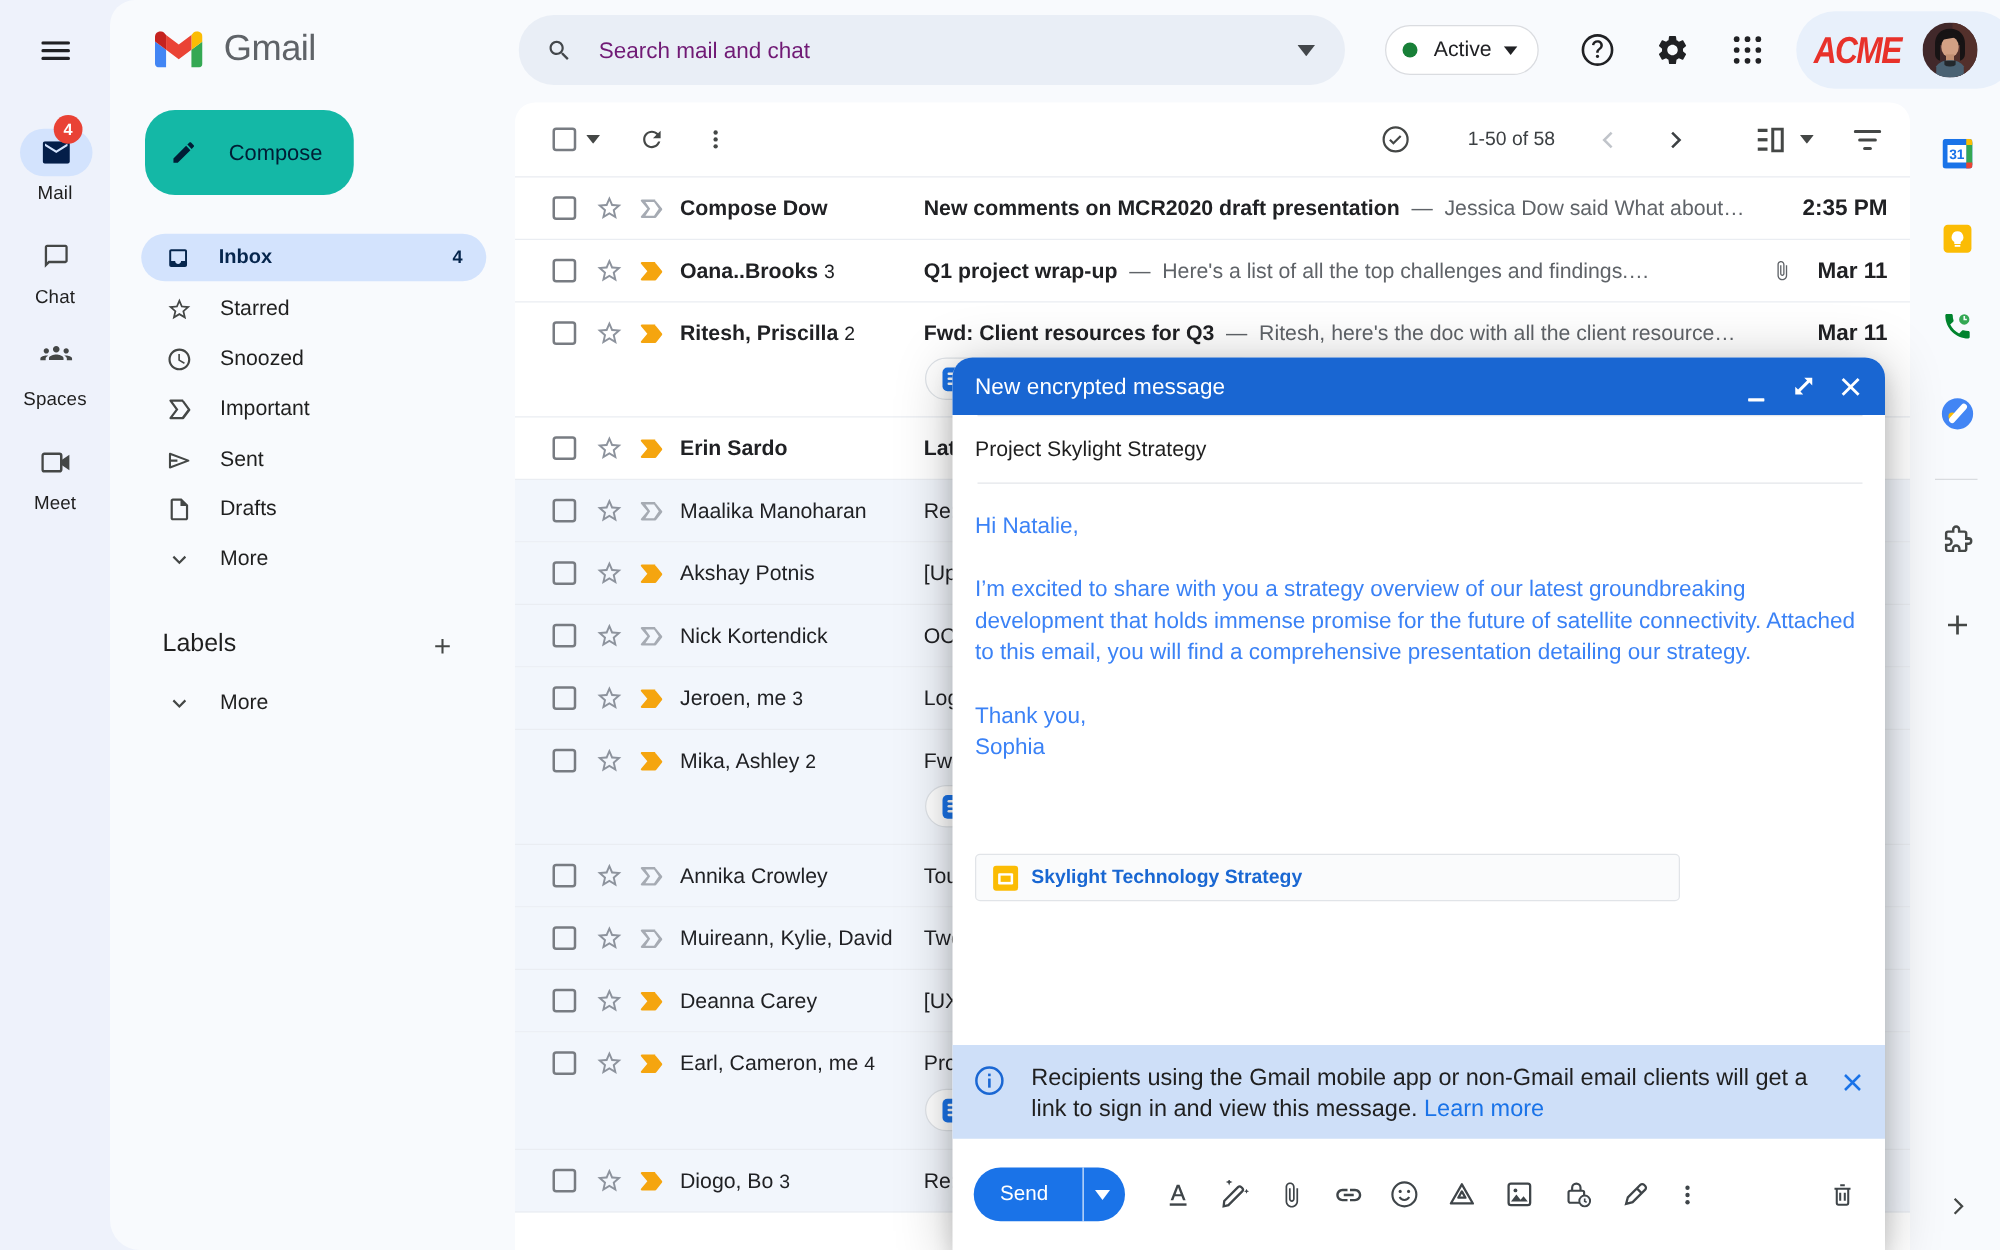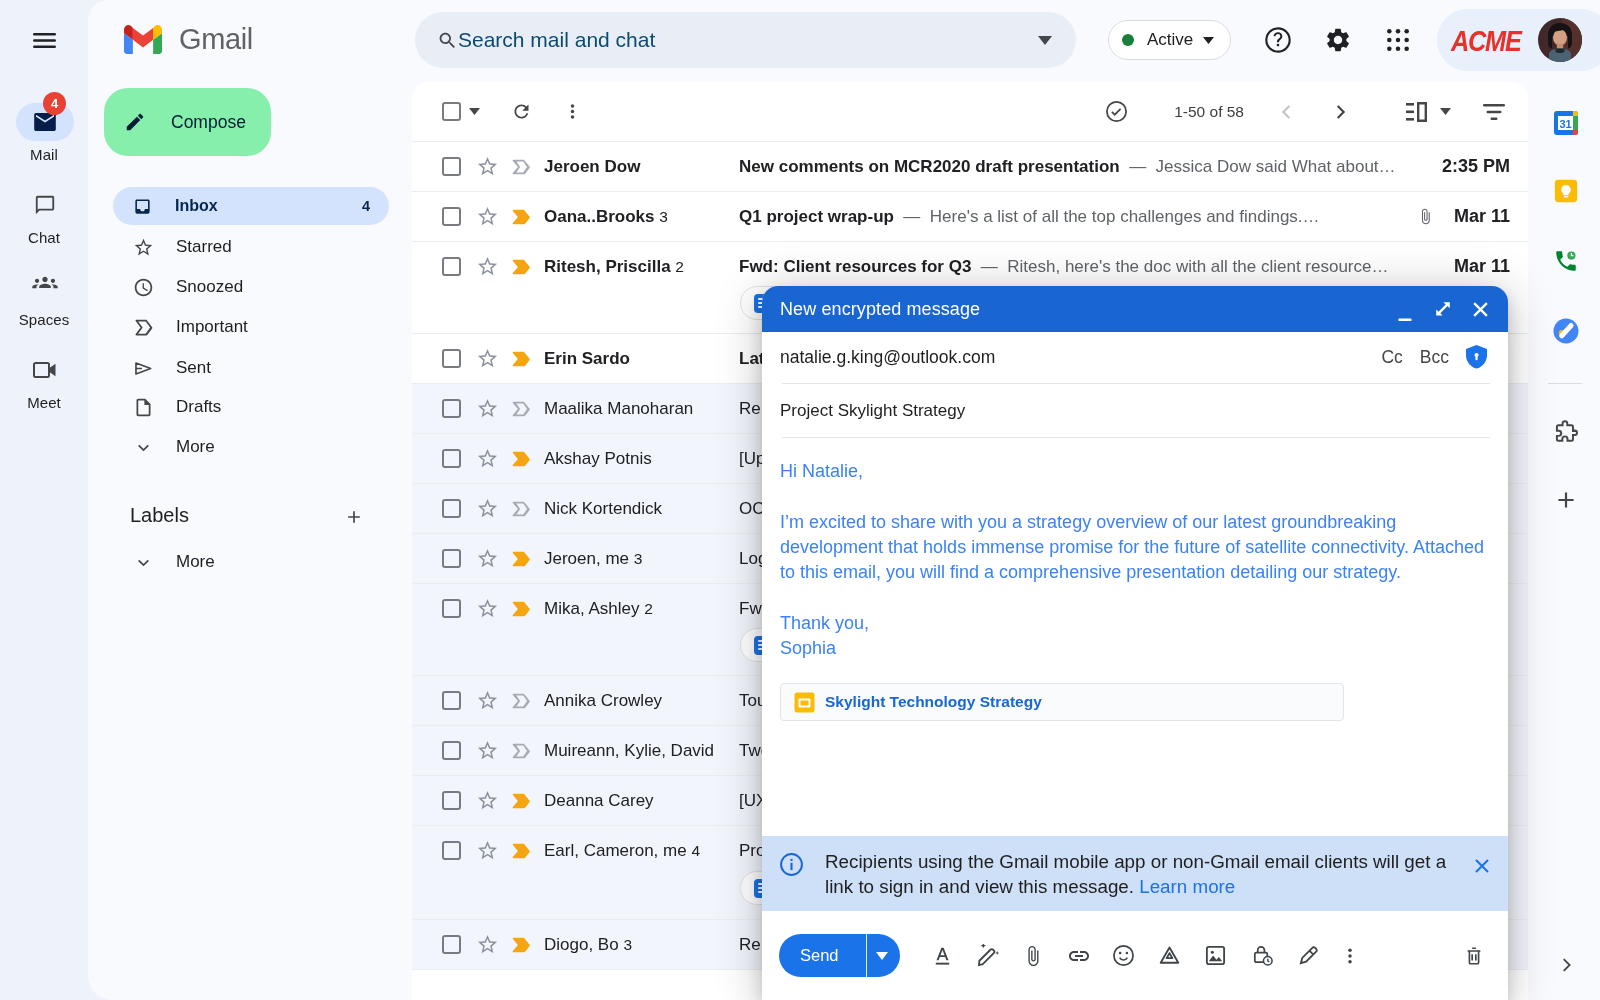--- a/index.html
+++ b/index.html
@@ -5,21 +5,21 @@
 body{position:relative;font-family:"Liberation Sans",sans-serif;background:#F8FAFD;color:#202124}
 .ab{position:absolute}
 .f{display:flex;align-items:center}
 
 #rail{left:0;top:0;width:412px;height:1000px;background:#EEF2FB}
 #drawer{left:88px;top:0;width:324px;height:1000px;background:#F8FAFD;border-radius:20px 0 0 24px}
 .raillbl{width:88px;text-align:center;font-size:15px;color:#1F1F1F;letter-spacing:.1px}
 #mailpill{left:16px;top:103px;width:58px;height:38px;background:#D3E3FD;border-radius:19px;display:flex;align-items:center;justify-content:center}
 #badge{left:43px;top:92px;width:23px;height:23px;background:#E94235;border-radius:50%;color:#fff;font-size:13px;font-weight:bold;display:flex;align-items:center;justify-content:center}
 
-#composeBtn{left:104px;top:88px;width:167px;height:68px;background:#86efac;border-radius:24px;display:flex;align-items:center;color:#001D35;font-size:17.5px;font-weight:500}
+#composeBtn{left:116px;top:88px;width:167px;height:68px;background:#14b8a6;border-radius:24px;display:flex;align-items:center;color:#001D35;font-size:17.5px;font-weight:500}
 #inboxpill{left:113px;top:187px;width:276px;height:38px;background:#D3E3FD;border-radius:19px;display:flex;align-items:center;color:#06264D;font-size:16px;font-weight:bold}
 .mitem{left:113px;width:276px;height:40px;display:flex;align-items:center;font-size:17px;color:#1F1F1F}
 .mitem svg{margin-left:20px;margin-right:22px}
 
 #search{left:415px;top:12px;width:661px;height:56px;background:#E9EEF6;border-radius:28px;display:flex;align-items:center}
 #acmepill{left:1437px;top:9px;width:175px;height:62px;background:#E8F0FB;border-radius:31px}
 
 #card{left:412px;top:82px;width:1116px;height:918px;background:#fff;border-radius:16px 16px 0 0}
 #toolbar{height:60px;display:flex;align-items:center;border-bottom:1px solid #E9ECF1}
 .row{display:flex;align-items:center;border-bottom:1px solid #EAEDF2;height:50px;position:relative}
@@ -122,21 +122,21 @@
     <path fill="#34a853" d="M40.31 40h8.18c2.26 0 4.09-1.83 4.09-4.09V11.18l-12.27 9.27z"></path>
     <path fill="#fbbc04" d="M40.31 4.09v16.36l12.27-9.27V6.14c0-5.07-5.78-7.96-9.82-4.91z"></path>
     <path fill="#ea4335" d="M12.27 20.45V4.09L26.29 14.6 40.31 4.09v16.36L26.29 30.96z"></path>
     <path fill="#c5221f" d="M0 6.14v5.05l12.27 9.27V4.09L9.82 1.23C5.78-1.82 0 1.07 0 6.14z"></path>
   </svg>
 <div class="ab" style="left:179px;top:23px;font-size:29px;color:#5F6368;letter-spacing:-.4px">Gmail</div>
 <div id="search" class="ab">
     <svg style="margin-left:22px" width="21" height="21" viewBox="0 0 24 24">
       <path fill="#43474B" d="M15.5 14h-.79l-.28-.27C15.41 12.59 16 11.11 16 9.5 16 5.91 13.09 3 9.5 3S3 5.91 3 9.5 5.91 16 9.5 16c1.61 0 3.09-.59 4.23-1.57l.27.28v.79l5 4.99L20.49 19l-4.99-5zm-6 0C7.01 14 5 11.99 5 9.5S7.01 5 9.5 5 14 7.01 14 9.5 11.99 14 9.5 14z"></path>
     </svg>
-    <span style="font-size:21px;color:#0c4a6e">Search mail and chat</span>
+    <span style="margin-left:21px;font-size:18px;color:#701a75">Search mail and chat</span>
     <span style="flex:1"></span>
     <svg style="margin-right:24px" width="14" height="9" viewBox="0 0 14 9">
       <path fill="#43474B" d="M0 0h14L7 9z"></path>
     </svg>
   </div>
 <div class="ab f" style="left:1108px;top:20px;width:123px;height:40px;background:#fff;border:1px solid #DADCE0;border-radius:21px">
     <span style="margin-left:13px;width:12px;height:12px;border-radius:50%;background:#188038"></span>
     <span style="margin-left:13px;font-size:17px;color:#202124">Active</span>
     <svg style="margin-left:10px" width="11" height="7" viewBox="0 0 11 7">
       <path fill="#202124" d="M0 0h11L5.5 7z"></path>
@@ -231,21 +231,21 @@
 </div>
 <div id="rows">
 <div class="row u " style="height:50px">
         <span class="cb"></span>
         <svg class="star" width="23" height="23" viewBox="0 0 24 24">
           <path fill="#8D939D" d="M22 9.24l-7.19-.62L12 2 9.19 8.63 2 9.24l5.46 4.73L5.82 21 12 17.27 18.18 21l-1.63-7.03L22 9.24zM12 15.4l-3.76 2.27 1-4.28-3.32-2.88 4.38-.38L12 6.1l1.71 4.04 4.38.38-3.32 2.88 1 4.28L12 15.4z"></path>
         </svg>
         <svg class="mk" width="22" height="22" viewBox="0 0 24 24">
           <path fill="#A6ABB3" d="M14.43 6 18.6 12l-4.16 6H6.9l4.16-6L6.9 6h7.53M15.45 4H3.86c-.8 0-1.26.91-.79 1.56L8.6 12l-5.53 6.44c-.47.65-.01 1.56.79 1.56h11.59c.31 0 .61-.15.79-.4l5.17-6.6c.26-.36.26-.84 0-1.19l-5.17-6.4c-.18-.26-.48-.41-.79-.41z"></path>
         </svg>
-        <span class="snd">Jeroen Dow</span>
+        <span class="snd">Compose Dow</span>
         <span class="sub"><b>New comments on MCR2020 draft presentation</b><span class="sn"> &nbsp;—&nbsp; Jessica Dow said What about…</span></span>
         <span class="meta">
           <span>2:35 PM</span>
         </span>
       </div>
 <div class="row u " style="height:50px">
         <span class="cb"></span>
         <svg class="star" width="23" height="23" viewBox="0 0 24 24">
           <path fill="#8D939D" d="M22 9.24l-7.19-.62L12 2 9.19 8.63 2 9.24l5.46 4.73L5.82 21 12 17.27 18.18 21l-1.63-7.03L22 9.24zM12 15.4l-3.76 2.27 1-4.28-3.32-2.88 4.38-.38L12 6.1l1.71 4.04 4.38.38-3.32 2.88 1 4.28L12 15.4z"></path>
         </svg>
@@ -479,31 +479,20 @@
 <svg style="margin-right:22px;margin-top:9px" width="14" height="16" viewBox="0 0 14 16">
         <rect x="0.5" y="12.6" width="13" height="2.5" rx="0.5" fill="#fff"></rect>
       </svg>
 <svg style="margin-right:20px" width="18" height="18" viewBox="0 0 18 18">
         <path fill="#fff" d="M15.8 2.2v6.1l-2.25-2.25-7.2 7.2 2.25 2.25H2.2V9.4l2.25 2.25 7.2-7.2L9.4 2.2z"></path>
       </svg>
 <svg style="margin-right:19px" width="17" height="17" viewBox="0 0 16 16">
         <path fill="none" stroke="#fff" stroke-width="2.1" d="M2 2l12 12M14 2L2 14"></path>
       </svg>
 </div>
-<div class="crow" style="height:51px">
-      <span style="margin-left:18px">natalie.g.king@outlook.com</span>
-      <span style="flex:1"></span>
-      <span style="color:#444746">Cc</span>
-      <span style="color:#444746;margin-left:17px">Bcc</span>
-      <svg style="margin-left:17px;margin-right:21px" width="21" height="25" viewBox="0 0 21 25">
-        <path fill="#1A73E8" d="M10.5 0 0 3.9v6.3c0 6.1 4.4 11.9 10.5 13.4C16.6 22.1 21 16.3 21 10.2V3.9z"></path>
-        <circle cx="10.5" cy="10" r="2.1" fill="#fff"></circle>
-        <rect x="9.4" y="11" width="2.2" height="4.2" rx="1" fill="#fff"></rect>
-      </svg>
-    </div>
 <div class="cdiv"></div>
 <div class="crow" style="height:53px">
       <span style="margin-left:18px;font-size:17px">Project Skylight Strategy</span>
     </div>
 <div class="cdiv"></div>
 <div style="margin:21px 18px 0;font-size:18px;color:#3b82f6;line-height:25.3px">Hi Natalie,<br><br>I’m excited to share with you a strategy overview of our latest groundbreaking<br>development that holds immense promise for the future of satellite connectivity. Attached<br>to this email, you will find a comprehensive presentation detailing our strategy.<br><br>Thank you,<br>Sophia</div>
 <div class="ab f" style="left:18px;top:397px;width:564px;height:38px;border:1px solid #E1E4E8;background:#FAFBFC;border-radius:4px">
 <svg style="margin-left:13px" width="21" height="21" viewBox="0 0 21 21">
         <rect x="0.5" y="0.5" width="20" height="20" rx="2.5" fill="#FBBC04"></rect>
         <rect x="4.5" y="6.5" width="12" height="9" rx="1" fill="#fff"></rect>

